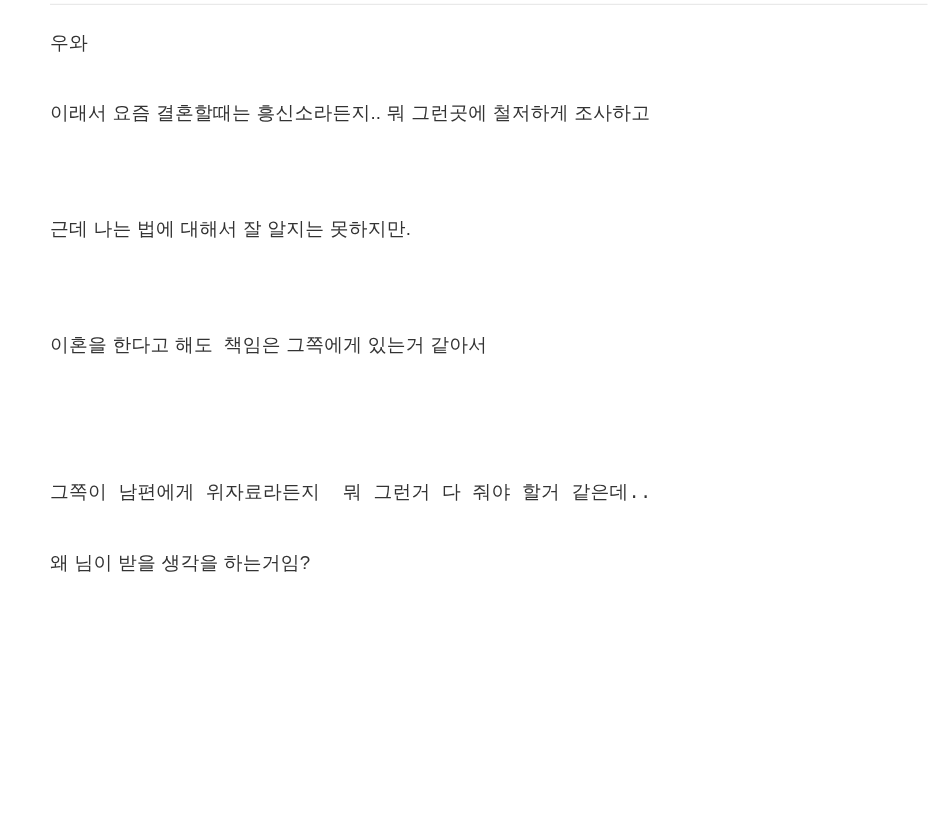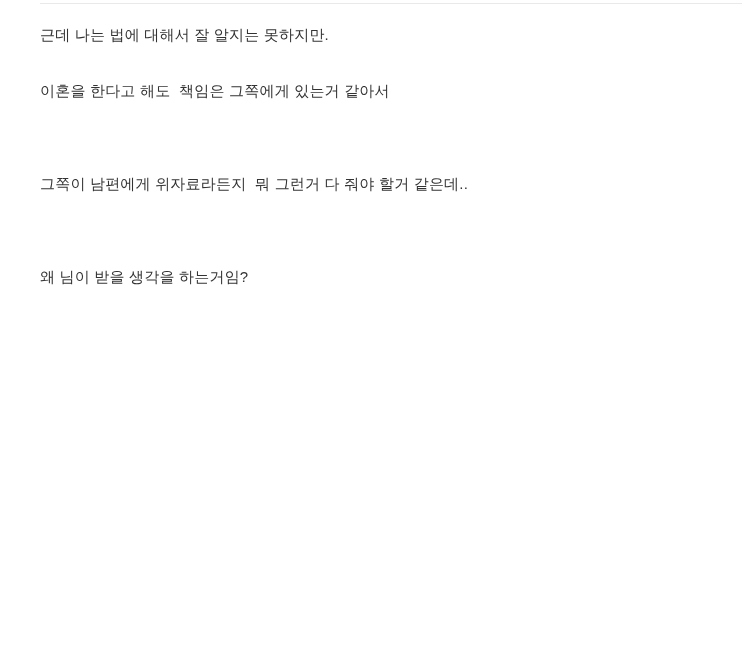--- a/index.html
+++ b/index.html
@@ -35,17 +35,19 @@
   .post-line:nth-of-type(4) { margin-top: 73px; }
   .post-line:nth-of-type(5) { margin-top: 98px; font-family: Liberation Mono, monospace; }
   .post-line:nth-of-type(6) { margin-top: 36px; }
   .post-line:nth-of-type(7) { margin-top: 56px; }
   .post-line:nth-of-type(8) { }
 </style>
 </head>
 <body>
 
 <div class="post-body">
+  <p class="post-line">우와</p>
+  <p class="post-line">이래서 요즘 결혼할때는 흥신소라든지.. 뭐 그런곳에 철저하게 조사하고</p>
   <p class="post-line">근데 나는 법에 대해서 잘 알지는 못하지만.</p>
   <p class="post-line">이혼을 한다고 해도  책임은 그쪽에게 있는거 같아서</p>
   <p class="post-line">그쪽이 남편에게 위자료라든지  뭐 그런거 다 줘야 할거 같은데..</p>
   <p class="post-line">왜 님이 받을 생각을 하는거임?</p>
 </div>
 
 </body></html>

